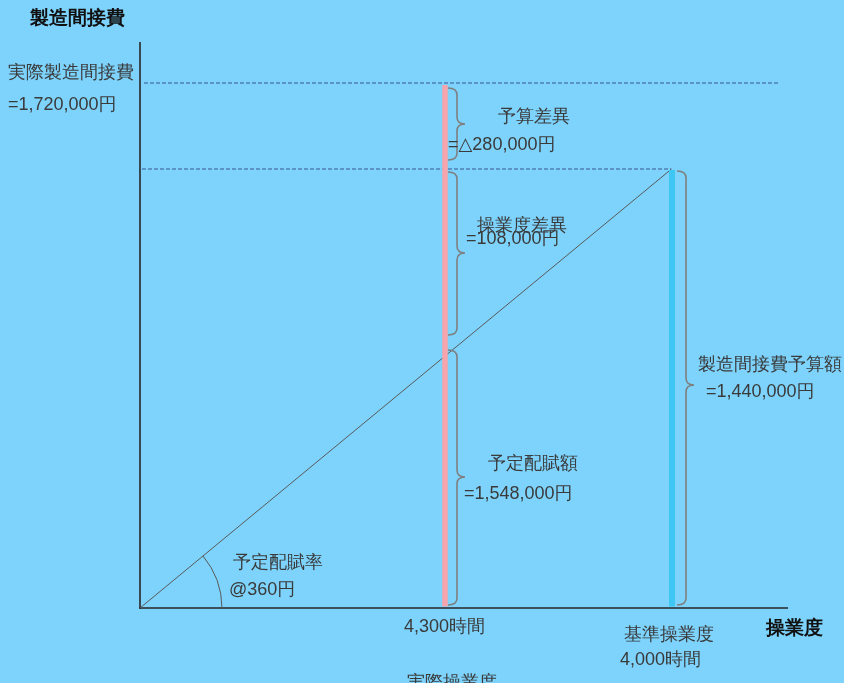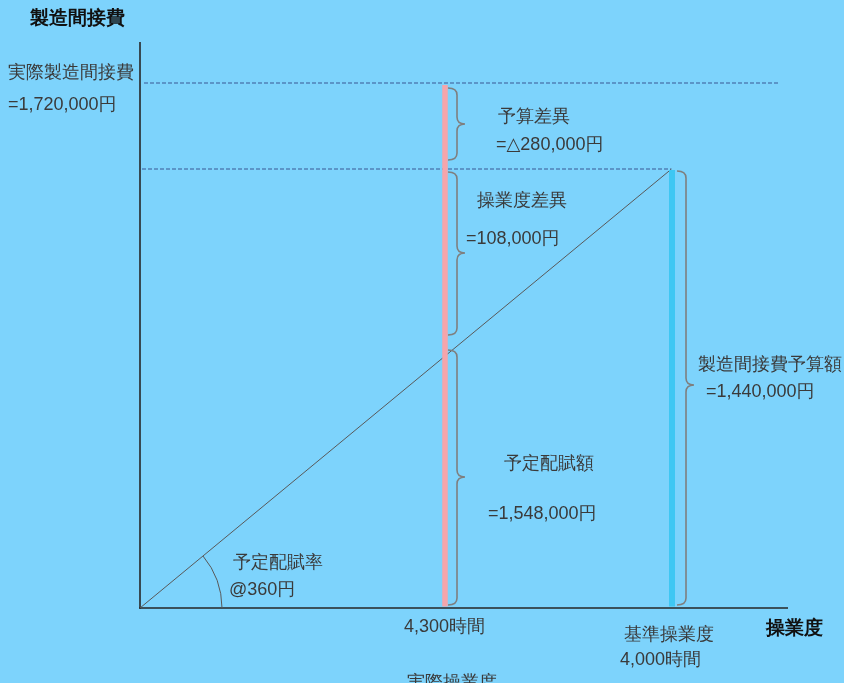--- a/index.html
+++ b/index.html
@@ -53,27 +53,27 @@
     <path d="M 677 171 Q 686 171 686 178 L 686 378 Q 686 385 694 385 Q 686 385 686 392 L 686 598 Q 686 605 677 605" fill="none" stroke-width="1.6" stroke="#7F7F7F"></path>
   </svg>
 
   <div class="lbl big" style="left:30px; top:7px;">製造間接費</div>
   <div class="lbl big" style="left:766px; top:617px;">操業度</div>
 
   <div class="lbl" style="left:8px; top:62px;">実際製造間接費</div>
   <div class="lbl" style="left:8px; top:94px;">=1,720,000円</div>
 
   <div class="lbl" style="left:498px; top:106px;">予算差異</div>
-  <div class="lbl" style="left:496px; top:134px;">=△280,000円</div>
+  <div class="lbl" style="left:448px; top:134px;">=△280,000円</div>
 
-  <div class="lbl" style="left:477px; top:190px;">操業度差異</div>
+  <div class="lbl" style="left:477px; top:215px;">操業度差異</div>
   <div class="lbl" style="left:466px; top:228px;">=108,000円</div>
 
-  <div class="lbl" style="left:488px; top:453px;margin-left:16px;">予定配賦額</div>
-  <div class="lbl" style="left:488px; top:483px;margin-top:20px;">=1,548,000円</div>
+  <div class="lbl" style="left:488px; top:453px;">予定配賦額</div>
+  <div class="lbl" style="left:464px; top:483px;">=1,548,000円</div>
 
   <div class="lbl" style="left:698px; top:354px;">製造間接費予算額</div>
   <div class="lbl" style="left:706px; top:381px;">=1,440,000円</div>
 
   <div class="lbl" style="left:233px; top:552px;">予定配賦率</div>
   <div class="lbl" style="left:229px; top:579px;">@360円</div>
 
   <div class="lbl" style="left:407px; top:624px;margin-top:48px;">実際操業度</div>
   <div class="lbl" style="left:404px; top:616px;">4,300時間</div>
 

